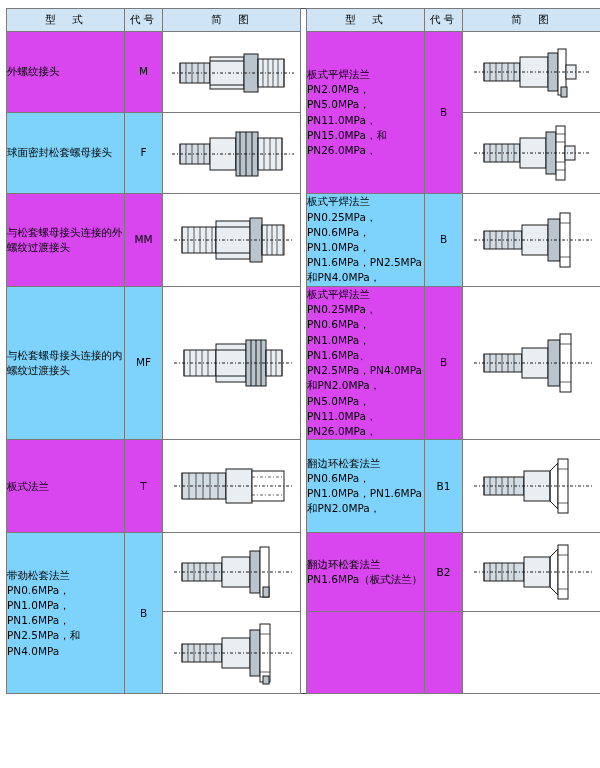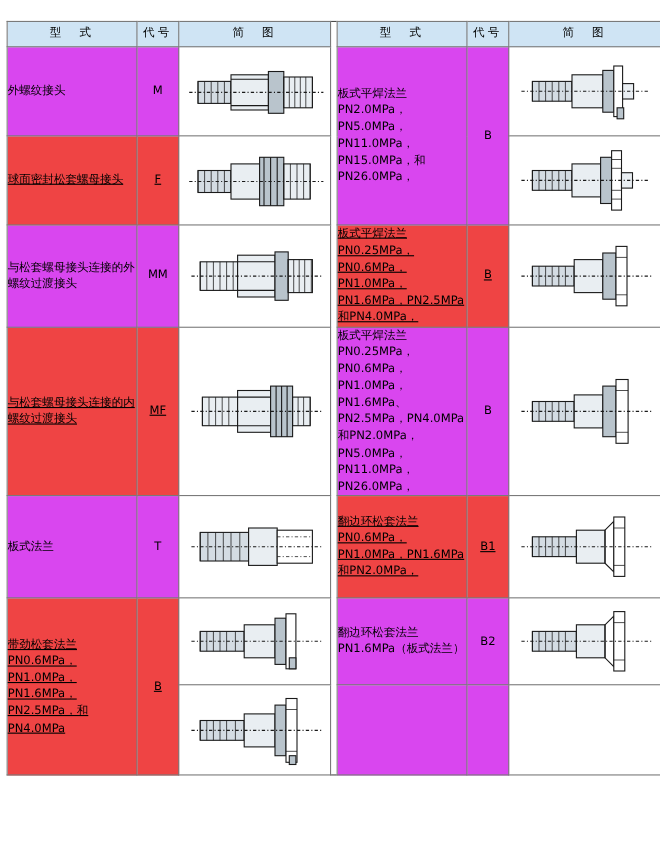--- a/index.html
+++ b/index.html
@@ -26,21 +26,20 @@
     line-height: 1.4;
     margin: 2px 0 6px 2px;
     font-family: "DejaVu Sans", "Liberation Sans", sans-serif;
     white-space: nowrap;
   }
   table.main {
     border-collapse: collapse;
     table-layout: fixed;
     width: 588px;
     border: 1px solid #4a4a4a;
-    margin-top: 11px;
   }
   table.main td, table.main th {
     border: 1px solid #7a7a7a;
     padding: 0;
     vertical-align: middle;
     font-size: 10.5px;
     line-height: 1.45;
   }
   thead th {
     background: #cfe4f4;
@@ -60,21 +59,21 @@
   }
   td.code {
     text-align: center;
     font-size: 12px;
   }
   td.fig {
     text-align: center;
     padding: 2px 0;
     background: #ffffff;
   }
-  .hl { background: #ef4444; text-decoration: underline; }
+  .hl { background: #7dd3fc; }
   .wh { background: #d946ef; }
   svg { display: block; margin: 0 auto; }
   .ln { fill: none; stroke: #1a1a1a; stroke-width: 1; }
   .ln2 { fill: none; stroke: #1a1a1a; stroke-width: 0.7; }
   .fillA { fill: #e9eef2; stroke: #1a1a1a; stroke-width: 1; }
   .fillB { fill: #d4dce3; stroke: #1a1a1a; stroke-width: 1; }
   .fillC { fill: #ffffff; stroke: #1a1a1a; stroke-width: 1; }
   .fillD { fill: #b9c4cc; stroke: #1a1a1a; stroke-width: 1; }
   .dash { stroke-dasharray: 3 2 1 2; }
 </style>

